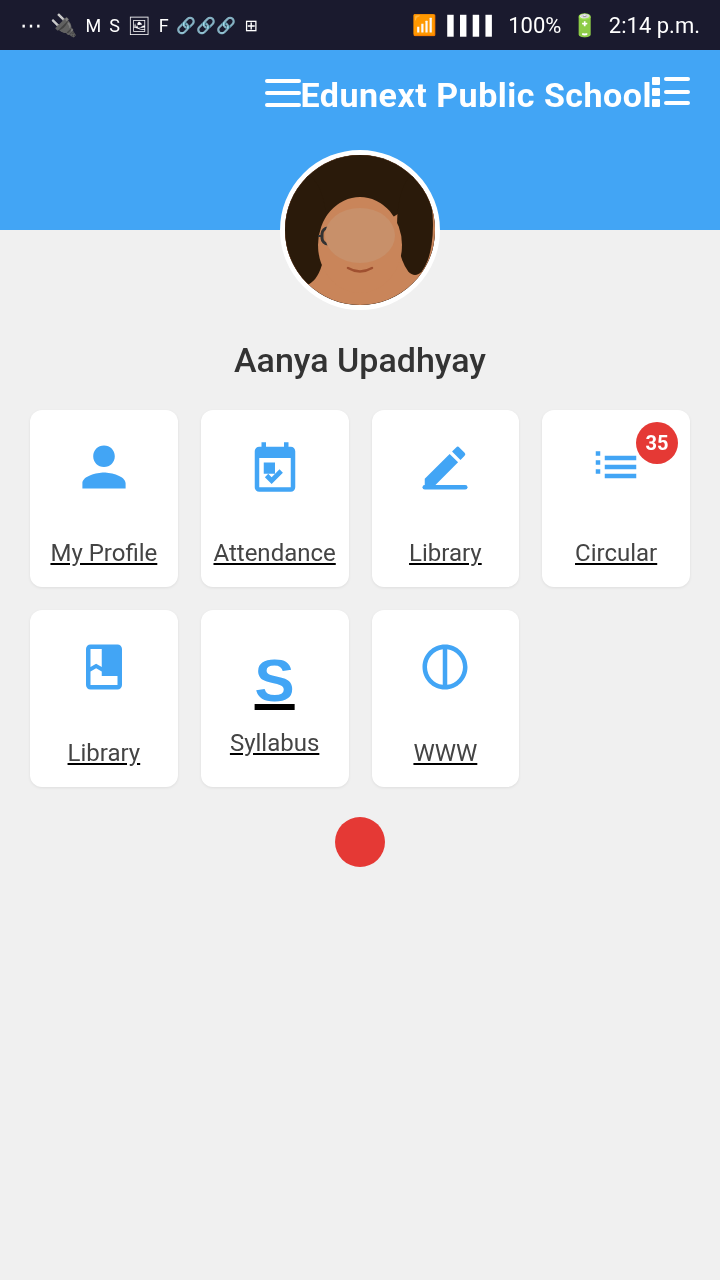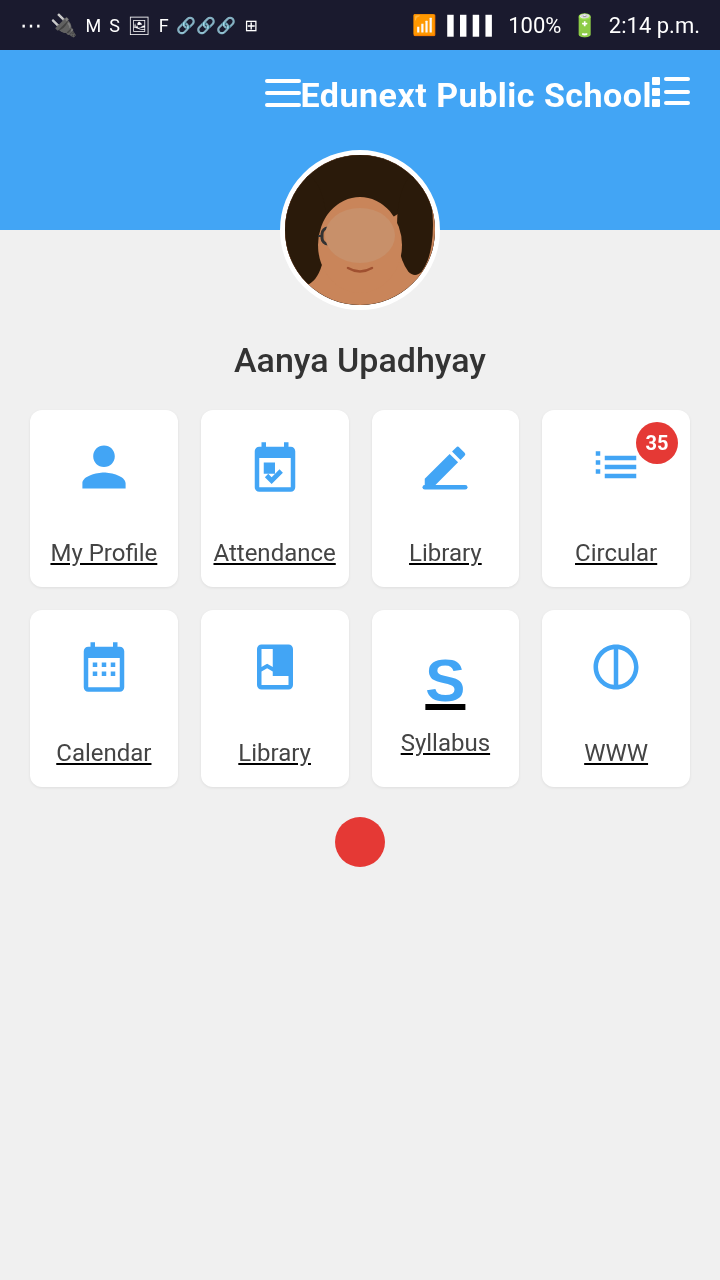--- a/index.html
+++ b/index.html
@@ -310,28 +310,20 @@
       <div class="badge">35</div>
       <span class="menu-icon">
         <svg class="svg-icon" viewBox="0 0 24 24" xmlns="http://www.w3.org/2000/svg">
           <path d="M3 9h2v2H3V9zm0 4h2v2H3v-2zm0-8h2v2H3V5zm4 4h14V7H7v2zm0 8h14v-2H7v2zm0-4h14v-2H7v2z"></path>
         </svg>
       </span>
       <span class="menu-label">Circular</span>
     </div>
 
 
-    <div class="menu-item">
-      <span class="menu-icon">
-        <svg class="svg-icon" viewBox="0 0 24 24" xmlns="http://www.w3.org/2000/svg">
-          <path d="M19 3h-1V1h-2v2H8V1H6v2H5C3.9 3 3 3.9 3 5v16c0 1.1.9 2 2 2h14c1.1 0 2-.9 2-2V5c0-1.1-.9-2-2-2zm0 18H5V8h14v13zM7 10h2v2H7v-2zm4 0h2v2h-2v-2zm4 0h2v2h-2v-2zM7 14h2v2H7v-2zm4 0h2v2h-2v-2zm4 0h2v2h-2v-2z"></path>
-        </svg>
-      </span>
-      <span class="menu-label">Calendar</span>
-    </div>
 
 
     <div class="menu-item">
       <span class="menu-icon">
         <svg class="svg-icon" viewBox="0 0 24 24" xmlns="http://www.w3.org/2000/svg">
           <path d="M18 2H6c-1.1 0-2 .9-2 2v16c0 1.1.9 2 2 2h12c1.1 0 2-.9 2-2V4c0-1.1-.9-2-2-2zM6 4h5v8l-2.5-1.5L6 12V4zm0 16V14l2.5-1.5L11 14v2h7v4H6z"></path>
         </svg>
       </span>
       <span class="menu-label">Library</span>
     </div>

